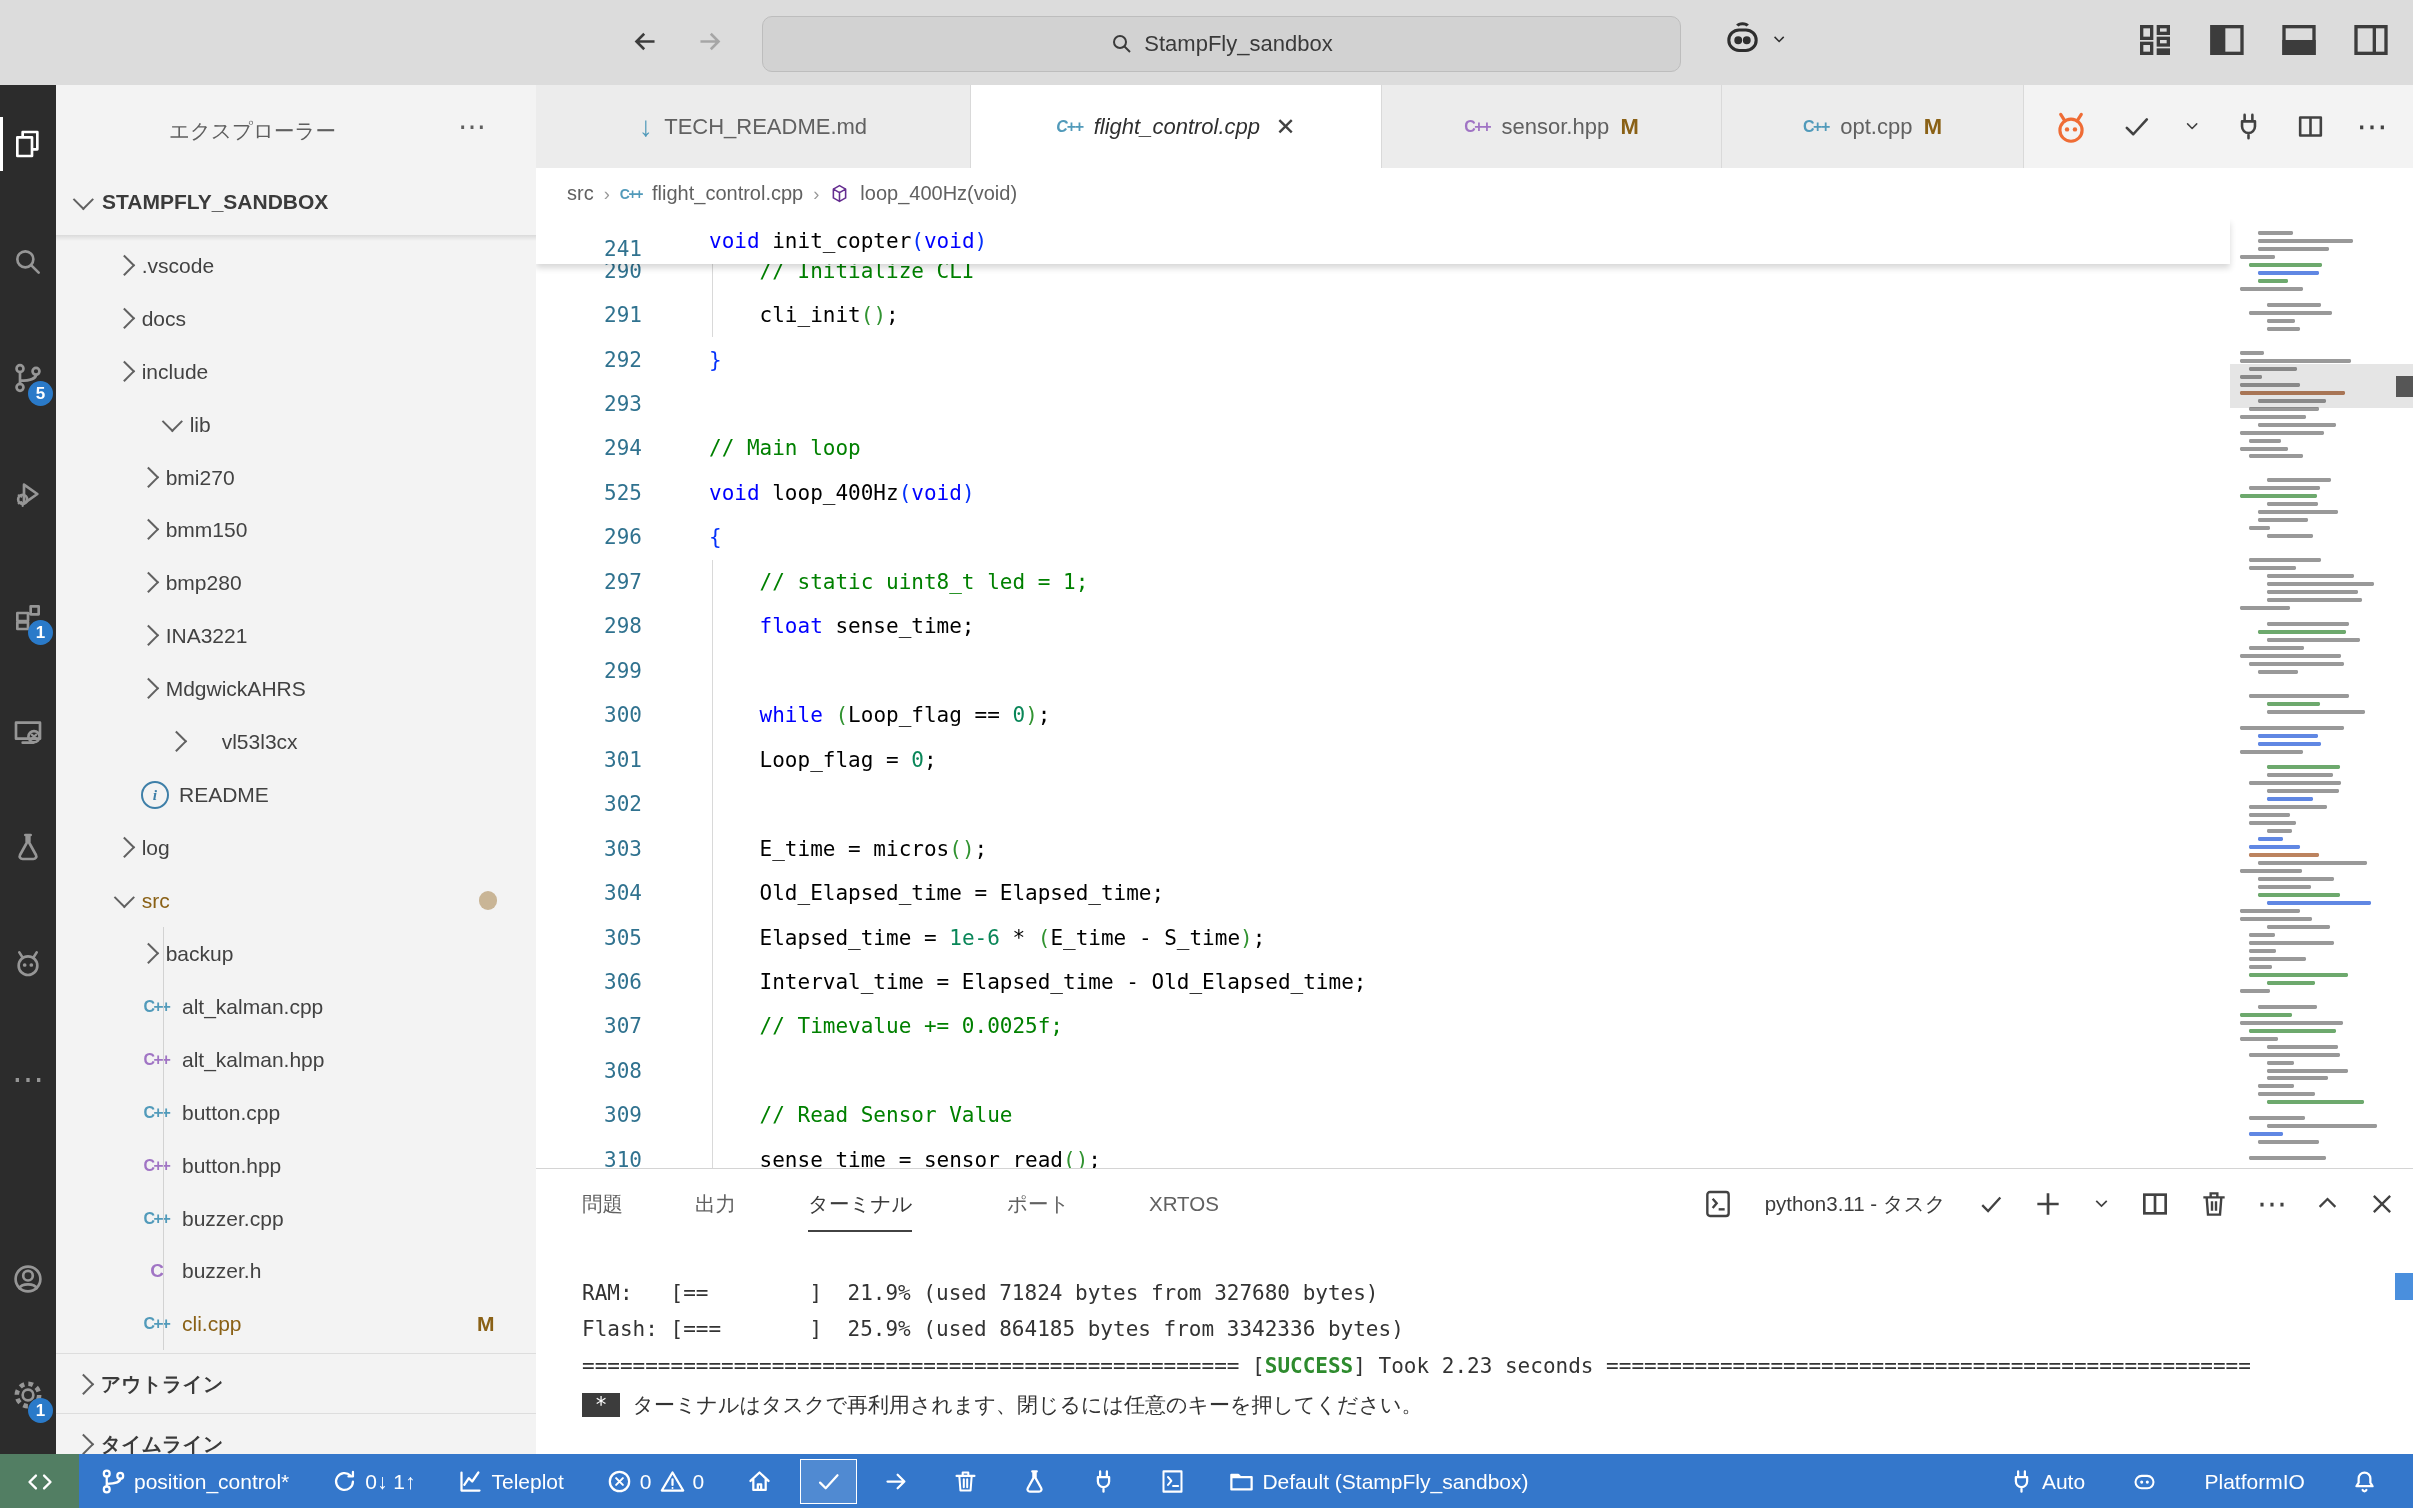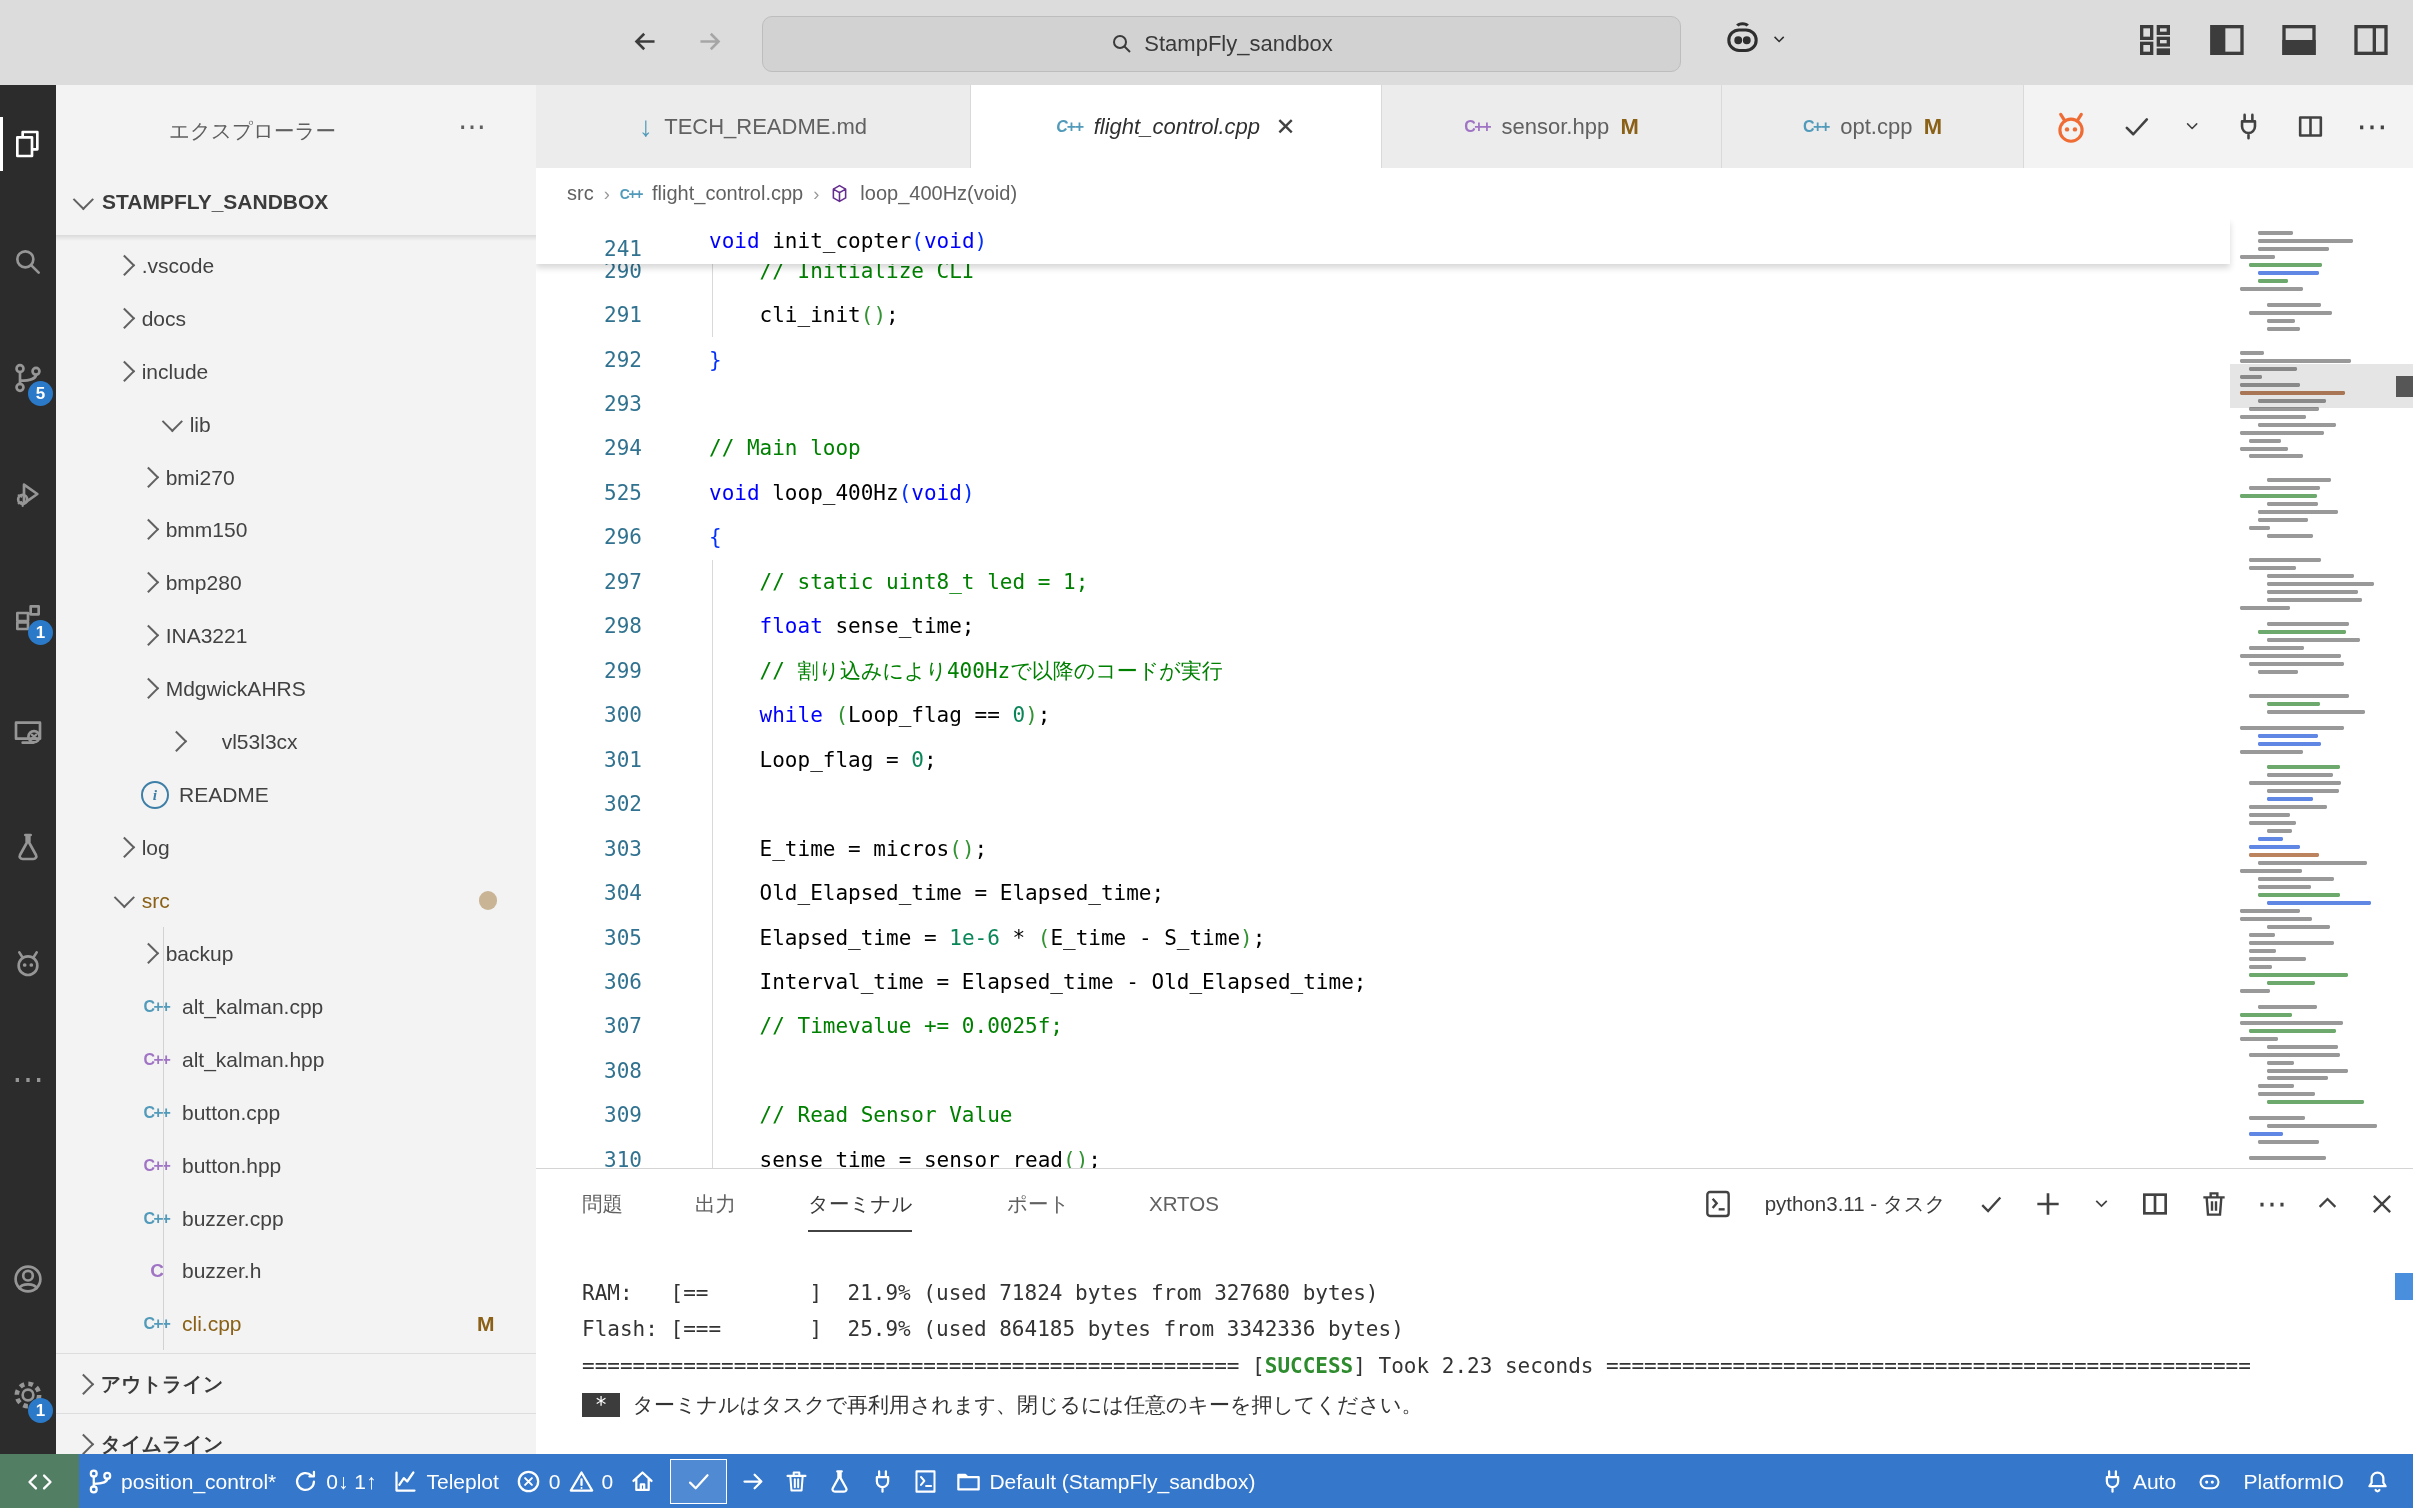--- a/index.html
+++ b/index.html
@@ -78,21 +78,21 @@
   #panel-right{position:absolute;right:17px;top:0;height:69px;display:flex;align-items:center;gap:27px;color:#424242}
   #task-label{font-size:20.5px;color:#3b3b3b;margin:0 4.2px}
   .term-line{position:absolute;left:46px;font-family:"DejaVu Sans Mono",monospace;font-size:21px;color:#333;white-space:pre}
   .t-success{color:#2e8b2e;font-weight:bold}
   .t-inv{background:#3c3c3c;color:#fff}
   #term-scroll{position:absolute;left:1859px;top:104px;width:18.3px;height:27px;background:#4a8fdd}
 
   
   #statusbar{position:absolute;left:0;top:1454px;width:2413px;height:55px;background:#3477cb;color:#fff;display:flex;align-items:center;justify-content:space-between;font-size:21px}
   #sb-left,#sb-right{display:flex;align-items:center;height:55px}
-  .st-item{display:flex;align-items:center;gap:7px;padding:0 8px;height:55px}
+  .st-item{display:flex;align-items:center;gap:7px;padding:0 21px;height:55px}
   .st-item.remote{background:#527e63;width:79px;box-sizing:border-box;justify-content:center;padding:0}
   .st-item.boxed{border:1.4px solid #fff;background:rgba(255,255,255,.14);height:45px;margin:0 5.6px;padding:0 14px;box-sizing:border-box}
   #sb-right{padding-right:14px;gap:4.2px}
 </style>
 </head>
 <body>
 
 <div id="titlebar">
   <div class="nav-arrow" style="left:621px">
     <svg width="31" height="31" viewBox="0 0 24 24" fill="none" stroke="currentColor" stroke-width="2">
@@ -452,21 +452,21 @@
     <div id="lines">
         <div class="code-row" style="top: 30px;"><span class="gutter" style="top: 0px; position: absolute; line-height: 44px;">290</span><span class="ctext" style="line-height: 44px;"><span class="tok-id">    </span><span class="tok-cmt">// Initialize CLI</span></span></div>
         <div class="code-row" style="top: 74px;"><span class="gutter" style="top: 0px; position: absolute; line-height: 44px;">291</span><span class="ctext" style="line-height: 44px;"><span class="tok-id">    </span><span class="tok-id">cli_init</span><span class="tok-p2">()</span><span class="tok-id">;</span></span></div>
         <div class="code-row" style="top: 119px;"><span class="gutter" style="top: 0px; position: absolute; line-height: 44px;">292</span><span class="ctext" style="line-height: 44px;"><span class="tok-p1">}</span></span></div>
         <div class="code-row" style="top: 163px;"><span class="gutter" style="top: 0px; position: absolute; line-height: 44px;">293</span><span class="ctext" style="line-height: 44px;"></span></div>
         <div class="code-row" style="top: 207px;"><span class="gutter" style="top: 0px; position: absolute; line-height: 44px;">294</span><span class="ctext" style="line-height: 44px;"><span class="tok-cmt">// Main loop</span></span></div>
         <div class="code-row" style="top: 252px;"><span class="gutter" style="top: 0px; position: absolute; line-height: 44px;">525</span><span class="ctext" style="line-height: 44px;"><span class="tok-kw">void</span><span class="tok-id"> loop_400Hz</span><span class="tok-p1">(</span><span class="tok-kw">void</span><span class="tok-p1">)</span></span></div>
         <div class="code-row" style="top: 296px;"><span class="gutter" style="top: 0px; position: absolute; line-height: 44px;">296</span><span class="ctext" style="line-height: 44px;"><span class="tok-p1">{</span></span></div>
         <div class="code-row" style="top: 341px;"><span class="gutter" style="top: 0px; position: absolute; line-height: 44px;">297</span><span class="ctext" style="line-height: 44px;"><span class="tok-id">    </span><span class="tok-cmt">// static uint8_t led = 1;</span></span></div>
         <div class="code-row" style="top: 385px;"><span class="gutter" style="top: 0px; position: absolute; line-height: 44px;">298</span><span class="ctext" style="line-height: 44px;"><span class="tok-id">    </span><span class="tok-kw">float</span><span class="tok-id"> sense_time;</span></span></div>
-        <div class="code-row" style="top: 430px;"><span class="gutter" style="top: 0px; position: absolute; line-height: 44px;">299</span><span class="ctext" style="line-height: 44px;"><span class="tok-id">    </span><span class="tok-cmt">// 割り込みにより400Hzで以降のコードが実行</span></span></div>
+        <div class="code-row" style="top: 430px;"><span class="gutter" style="top: 0px; position: absolute; line-height: 44px;">299</span></div>
         <div class="code-row" style="top: 474px;"><span class="gutter" style="top: 0px; position: absolute; line-height: 44px;">300</span><span class="ctext" style="line-height: 44px;"><span class="tok-id">    </span><span class="tok-kw">while</span><span class="tok-id"> </span><span class="tok-p2">(</span><span class="tok-id">Loop_flag == </span><span class="tok-num">0</span><span class="tok-p2">)</span><span class="tok-id">;</span></span></div>
         <div class="code-row" style="top: 519px;"><span class="gutter" style="top: 0px; position: absolute; line-height: 44px;">301</span><span class="ctext" style="line-height: 44px;"><span class="tok-id">    </span><span class="tok-id">Loop_flag = </span><span class="tok-num">0</span><span class="tok-id">;</span></span></div>
         <div class="code-row" style="top: 563px;"><span class="gutter" style="top: 0px; position: absolute; line-height: 44px;">302</span><span class="ctext" style="line-height: 44px;"></span></div>
         <div class="code-row" style="top: 608px;"><span class="gutter" style="top: 0px; position: absolute; line-height: 44px;">303</span><span class="ctext" style="line-height: 44px;"><span class="tok-id">    </span><span class="tok-id">E_time = micros</span><span class="tok-p2">()</span><span class="tok-id">;</span></span></div>
         <div class="code-row" style="top: 652px;"><span class="gutter" style="top: 0px; position: absolute; line-height: 44px;">304</span><span class="ctext" style="line-height: 44px;"><span class="tok-id">    </span><span class="tok-id">Old_Elapsed_time = Elapsed_time;</span></span></div>
         <div class="code-row" style="top: 697px;"><span class="gutter" style="top: 0px; position: absolute; line-height: 44px;">305</span><span class="ctext" style="line-height: 44px;"><span class="tok-id">    </span><span class="tok-id">Elapsed_time = </span><span class="tok-num">1e-6</span><span class="tok-id"> * </span><span class="tok-p2">(</span><span class="tok-id">E_time - S_time</span><span class="tok-p2">)</span><span class="tok-id">;</span></span></div>
         <div class="code-row" style="top: 741px;"><span class="gutter" style="top: 0px; position: absolute; line-height: 44px;">306</span><span class="ctext" style="line-height: 44px;"><span class="tok-id">    </span><span class="tok-id">Interval_time = Elapsed_time - Old_Elapsed_time;</span></span></div>
         <div class="code-row" style="top: 785px;"><span class="gutter" style="top: 0px; position: absolute; line-height: 44px;">307</span><span class="ctext" style="line-height: 44px;"><span class="tok-id">    </span><span class="tok-cmt">// Timevalue += 0.0025f;</span></span></div>
         <div class="code-row" style="top: 830px;"><span class="gutter" style="top: 0px; position: absolute; line-height: 44px;">308</span><span class="ctext" style="line-height: 44px;"></span></div>
         <div class="code-row" style="top: 874px;"><span class="gutter" style="top: 0px; position: absolute; line-height: 44px;">309</span><span class="ctext" style="line-height: 44px;"><span class="tok-id">    </span><span class="tok-cmt">// Read Sensor Value</span></span></div>

